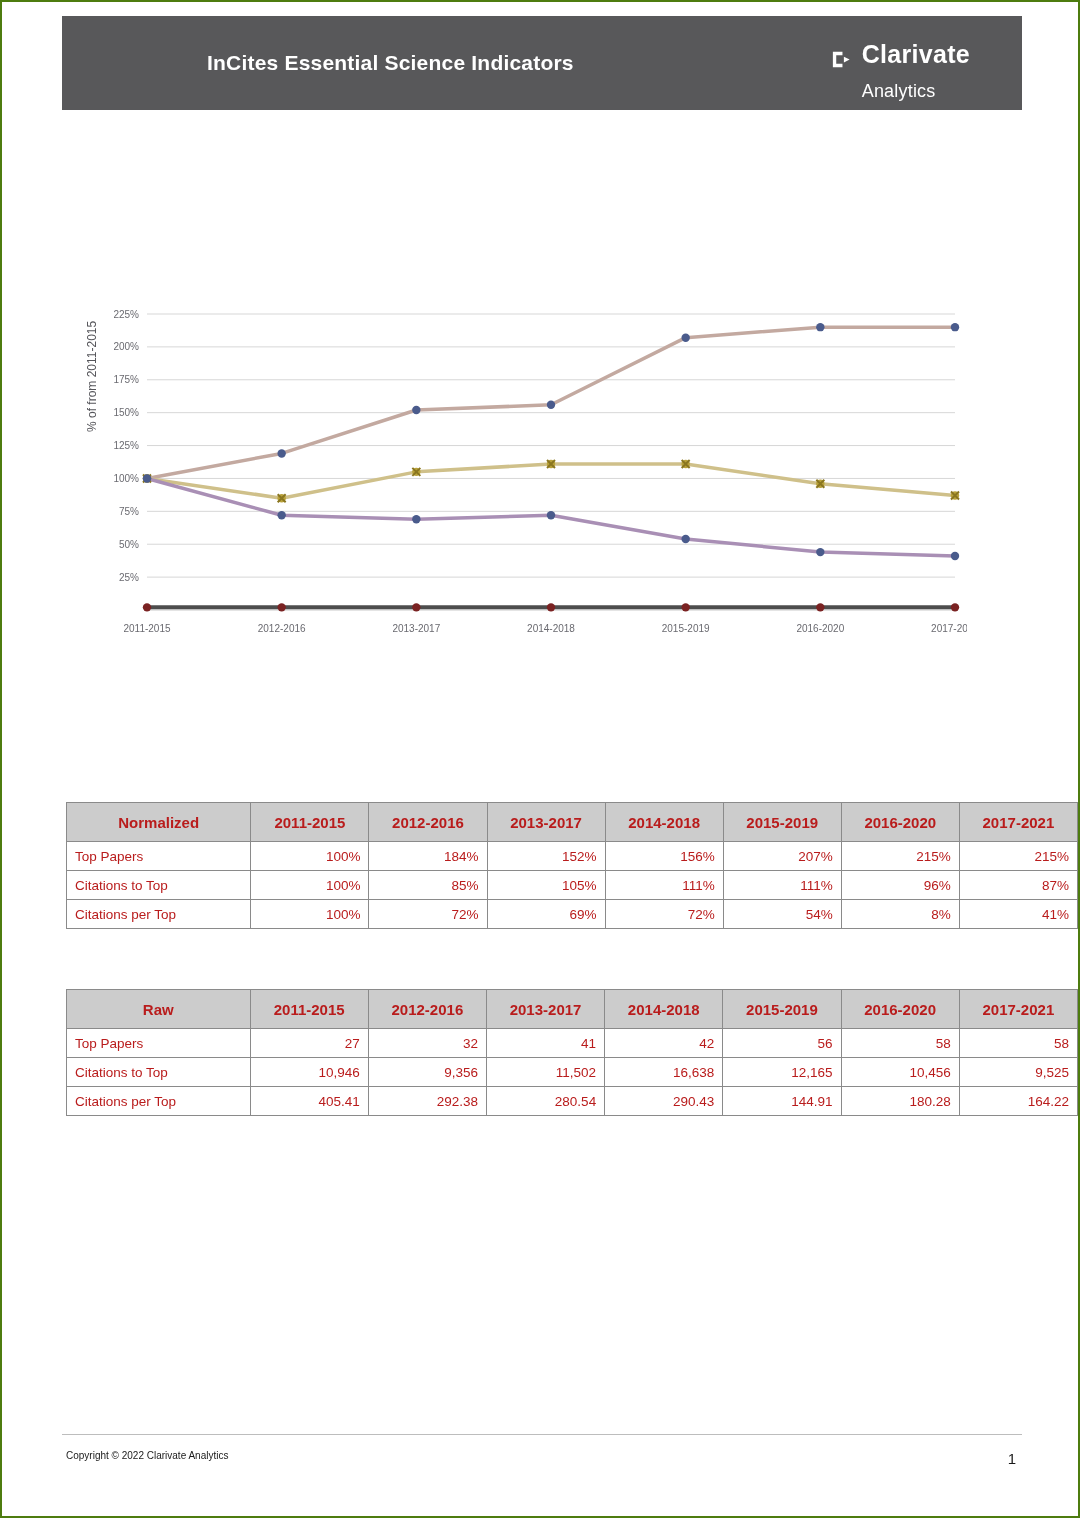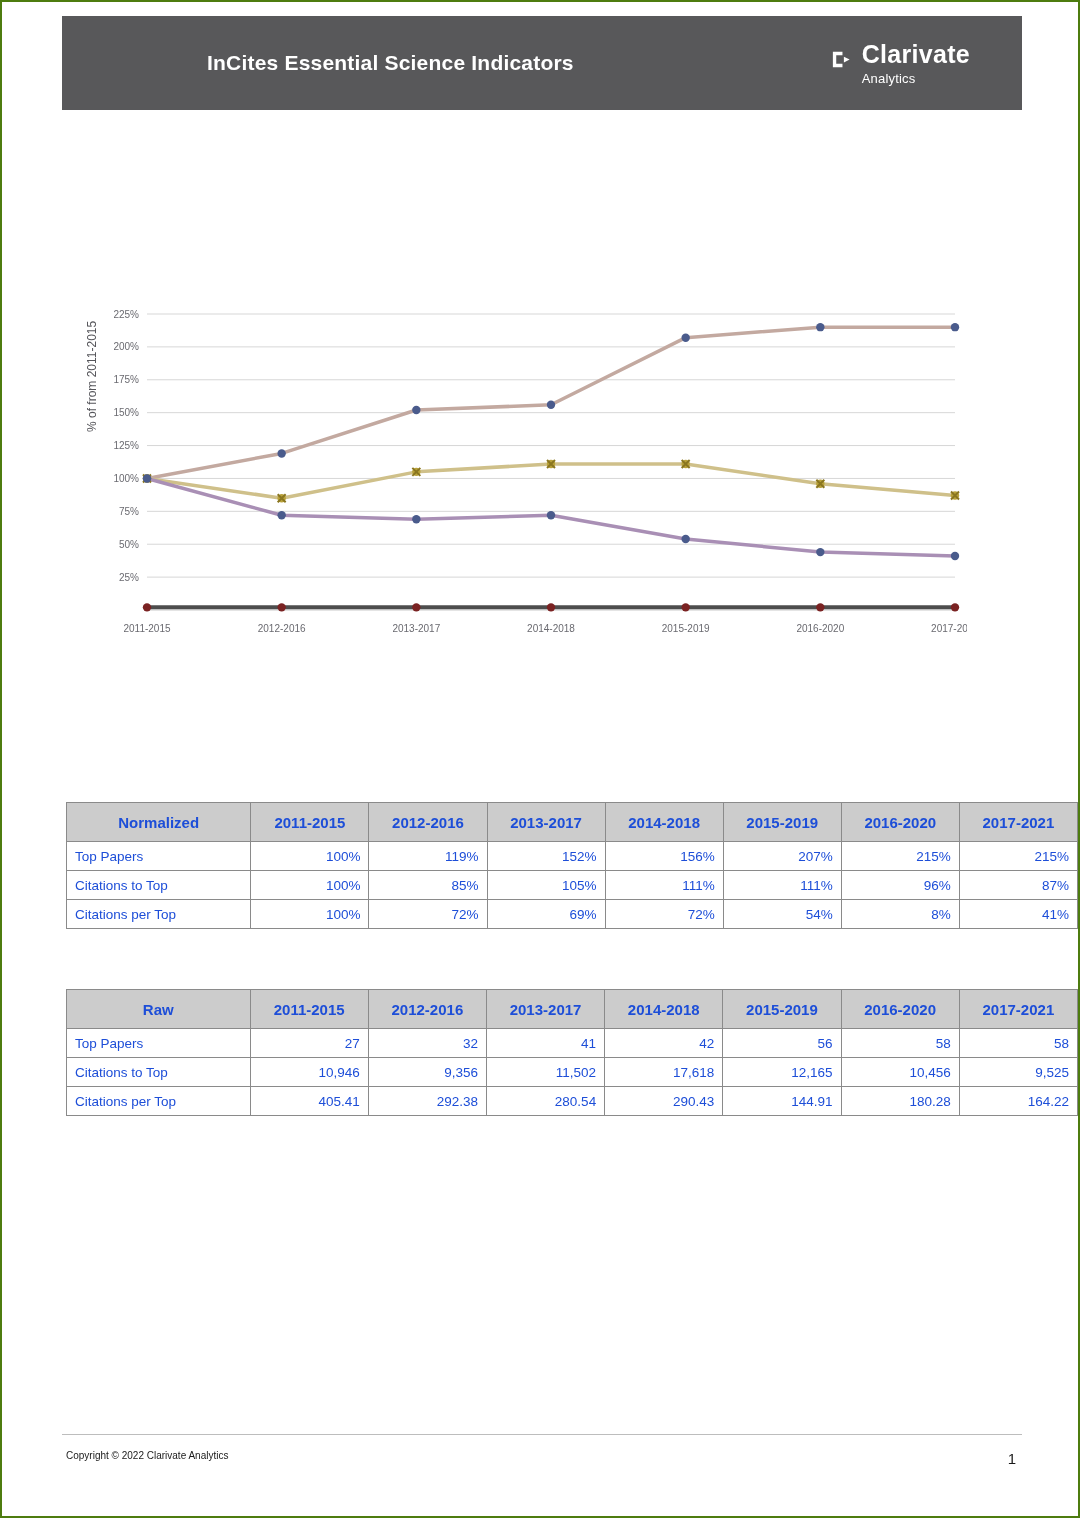--- a/index.html
+++ b/index.html
@@ -55,22 +55,22 @@
   }
   .brand-text {
     line-height: 1;
   }
   .brand-name {
     font-size: 25px;
     font-weight: bold;
     letter-spacing: 0.3px;
   }
   .brand-sub {
-    font-size: 13px;
-    margin-top: 5px;
+    font-size: 18px;
+    margin-top: 15px;
     letter-spacing: 0.2px;
   }
 
   
   .caption {
     position: absolute;
     left: 64px;
     top: 172px;
     width: 900px;
     font-size: 14.5px;
@@ -101,21 +101,21 @@
     position: absolute;
     left: 0;
     top: 0;
   }
 
   
   .data-table {
     position: absolute;
     border-collapse: collapse;
     font-size: 13.5px;
-    color: #1d4ed8;
+    color: #b91c1c;
   }
   .data-table.normalized { left: 64px; top: 800px; }
   .data-table.raw { left: 64px; top: 987px; border-radius: 28px; }
 
   .data-table th, .data-table td {
     border: 1px solid #8a8a8a;
     padding: 5px 8px;
     height: 18px;
   }
   .data-table thead th {
@@ -276,21 +276,21 @@
         <th>2014-2018</th>
         <th>2015-2019</th>
         <th>2016-2020</th>
         <th>2017-2021</th>
       </tr>
     </thead>
     <tbody>
       <tr>
         <td class="rowlabel">Top Papers</td>
         <td class="val">100%</td>
-        <td class="val">119%</td>
+        <td class="val">184%</td>
         <td class="val">152%</td>
         <td class="val">156%</td>
         <td class="val">207%</td>
         <td class="val">215%</td>
         <td class="val">215%</td>
       </tr>
       <tr>
         <td class="rowlabel">Citations to Top</td>
         <td class="val">100%</td>
         <td class="val">85%</td>
@@ -335,21 +335,21 @@
         <td class="val">42</td>
         <td class="val">56</td>
         <td class="val">58</td>
         <td class="val">58</td>
       </tr>
       <tr>
         <td class="rowlabel">Citations to Top</td>
         <td class="val">10,946</td>
         <td class="val">9,356</td>
         <td class="val">11,502</td>
-        <td class="val">17,618</td>
+        <td class="val">16,638</td>
         <td class="val">12,165</td>
         <td class="val">10,456</td>
         <td class="val">9,525</td>
       </tr>
       <tr>
         <td class="rowlabel">Citations per Top</td>
         <td class="val">405.41</td>
         <td class="val">292.38</td>
         <td class="val">280.54</td>
         <td class="val">290.43</td>

